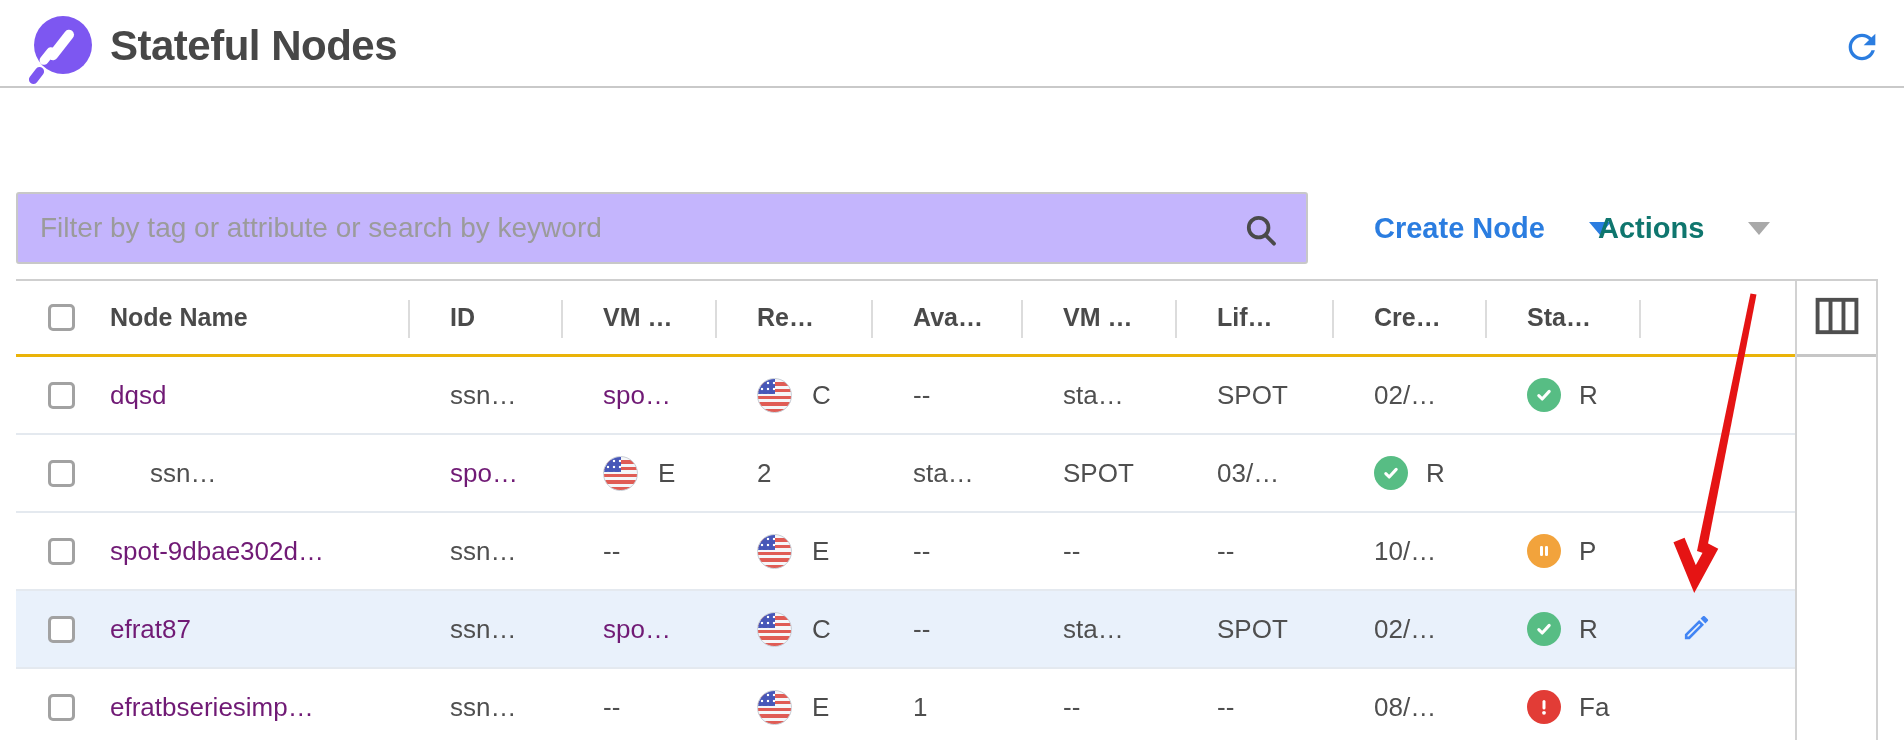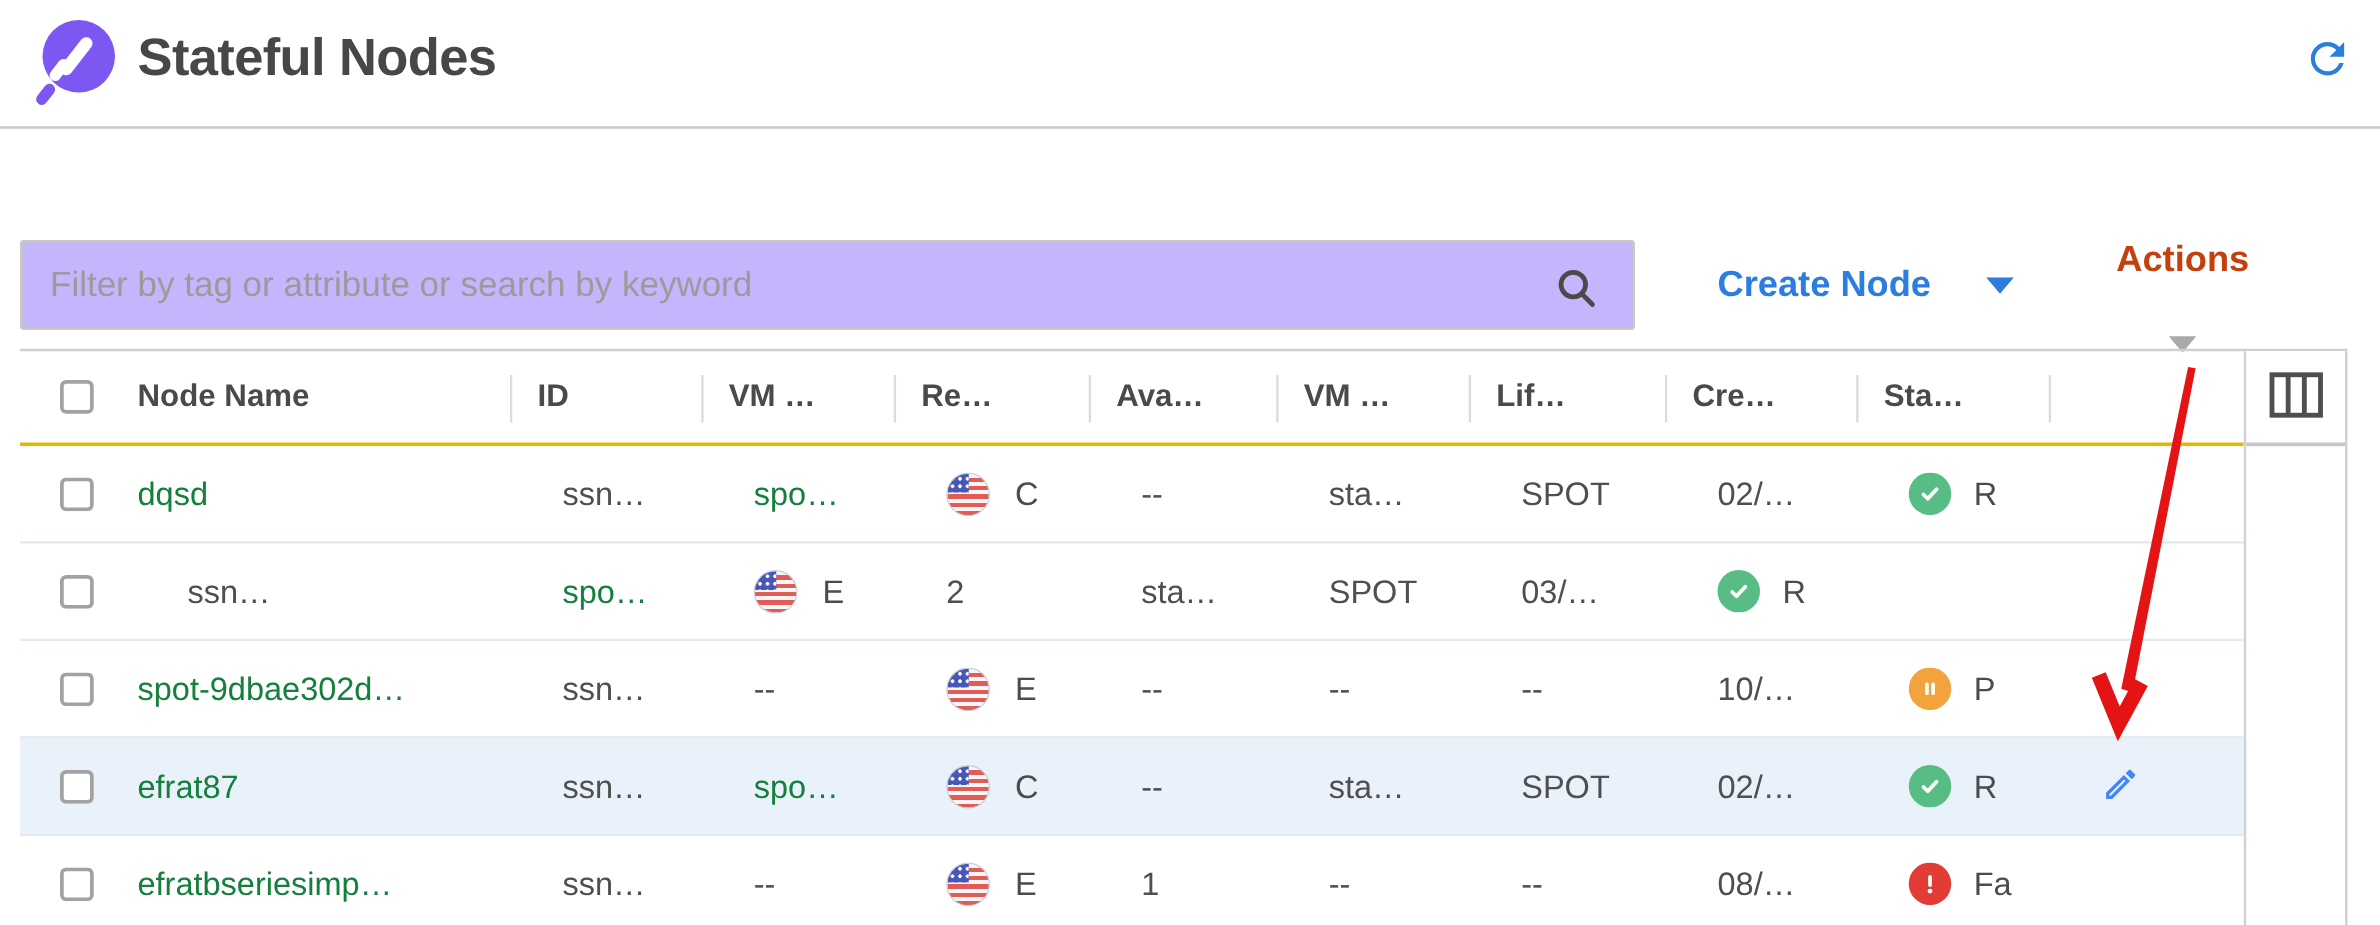--- a/index.html
+++ b/index.html
@@ -1,21 +1,21 @@
 <!DOCTYPE html>
 <html><head>
 <meta charset="utf-8">
 <title>Stateful Nodes</title>
 <style>
   * { box-sizing: border-box; margin: 0; padding: 0; }
   html,body { width:1904px; height:740px; overflow:hidden; background:#fff;
     font-family:"Liberation Sans", sans-serif; position:relative; }
 
   
-  .app-header { position:absolute; left:0; top:0; width:1904px; height:103px;
+  .app-header { position:absolute; left:0; top:0; width:1904px; height:88px;
     border-bottom:2px solid #c9c9c9; background:#fff; }
   .logo { position:absolute; left:26px; top:14px; width:70px; height:74px; }
   .logo-circle { position:absolute; right:4px; top:2px; width:58px; height:58px;
     border-radius:50%; background:#7d57f1; }
   .logo-slash { position:absolute; border-radius:6px; transform:rotate(38deg); }
   .slash-a { width:10px; height:36px; background:#fff; left:30px; top:13px; }
   .slash-b { width:9px; height:20px; background:#fff; left:17px; top:32px; }
   .slash-c { width:9px; height:19px; background:#7d57f1; left:6px; top:52px; }
   .page-title { position:absolute; left:110px; top:22px; font-size:42px; font-weight:700;
     color:#474747; letter-spacing:-0.5px; }
@@ -29,39 +29,39 @@
   .filter-box input { width:100%; height:100%; border:none; outline:none;
     font-family:"Liberation Sans",sans-serif; font-size:28px; color:#555;
     padding:0 70px 0 22px; background:transparent; }
   .filter-box input::placeholder { color:#9b9b9b; }
   .search-icon { position:absolute; right:26px; top:17px; width:38px; height:38px; }
 
   .txt-btn { position:absolute; top:192px; height:72px; display:flex; align-items:center;
     gap:44px; background:none; border:none; cursor:pointer;
     font-family:"Liberation Sans",sans-serif; font-size:29px; font-weight:700; }
   .create-btn { left:1374px; color:#2b7de0; }
-  .actions-btn { left:1693px; color:#c2410c;flex-direction:column; }
+  .actions-btn { left:1598px; color:#0f766e; }
   .caret { width:0; height:0; border-left:11px solid transparent; border-right:11px solid transparent; }
   .caret-blue { border-top:13px solid #2b7de0; }
   .caret-gray { border-top:13px solid #a9a9a9; }
 
   
   .table-top-border { position:absolute; left:16px; top:279px; width:1862px; height:2px; background:#cfcfcf; }
   .grid-main { position:absolute; left:16px; top:281px; width:1779px; }
   .grid-row { display:grid; grid-template-columns:94px 300px 153px 154px 156px 150px 154px 157px 153px 154px 154px; align-items:center; }
   .grid-head { height:76px; border-bottom:3px solid #eab308; }
   .grid-body-row { height:78px; border-bottom:2px solid #e4e9ef; background:#fff; }
   .grid-body-row.hl { background:#e9f1fb; }
   .cell { padding-left:40px; overflow:hidden; white-space:nowrap; display:flex; align-items:center; }
   .cell.c-select { padding-left:32px; }
   .cell.c-name { padding-left:0; }
-  .hcell { font-size:25px; font-weight:700; color:#4a4a4a; position:relative; height:100%;padding-left:20px; }
+  .hcell { font-size:25px; font-weight:700; color:#4a4a4a; position:relative; height:100%; }
   .hcell .sep { position:absolute; right:0; top:19px; width:2px; height:38px; background:#dcdcdc; }
   .bcell { font-size:26px; color:#4f4f4f; }
-  a.cell-link { color:#15803d; text-decoration:none; cursor:pointer; }
+  a.cell-link { color:#701a75; text-decoration:none; cursor:pointer; }
   .cbx { width:27px; height:27px; border:3px solid #a2a2a2; border-radius:5px; background:#fff; cursor:pointer; flex:0 0 auto; }
 
   .flag { width:35px; height:35px; border-radius:50%; position:relative; overflow:hidden;
     background:repeating-linear-gradient(180deg,#f5f6f8 0 3.2px,#e05c55 3.2px 6.7px);
     border:1px solid #c9ced6; margin-right:20px; flex:0 0 auto; }
   .flag .canton { position:absolute; left:0; top:0; width:52%; height:47%;
     background-color:#4757b8;
     background-image:radial-gradient(#fff 1.3px, transparent 1.6px);
     background-size:6px 6px; background-position:1px 1px; }
 

